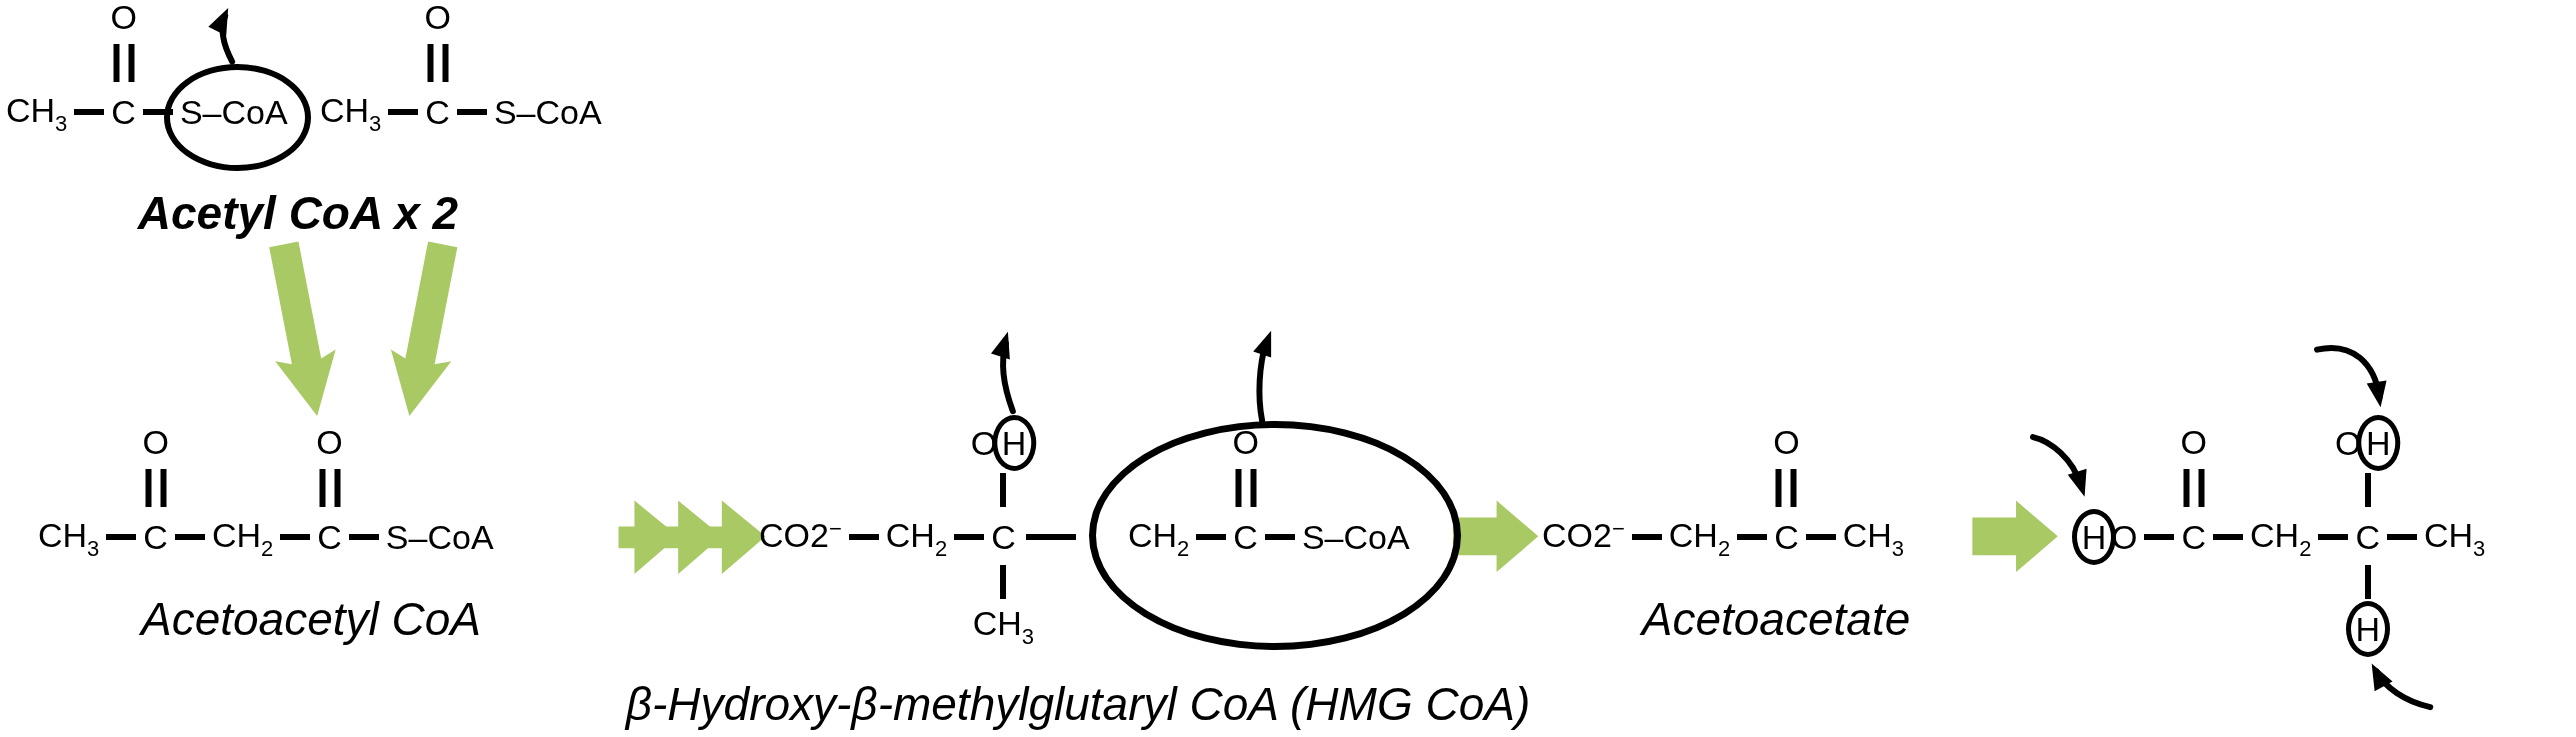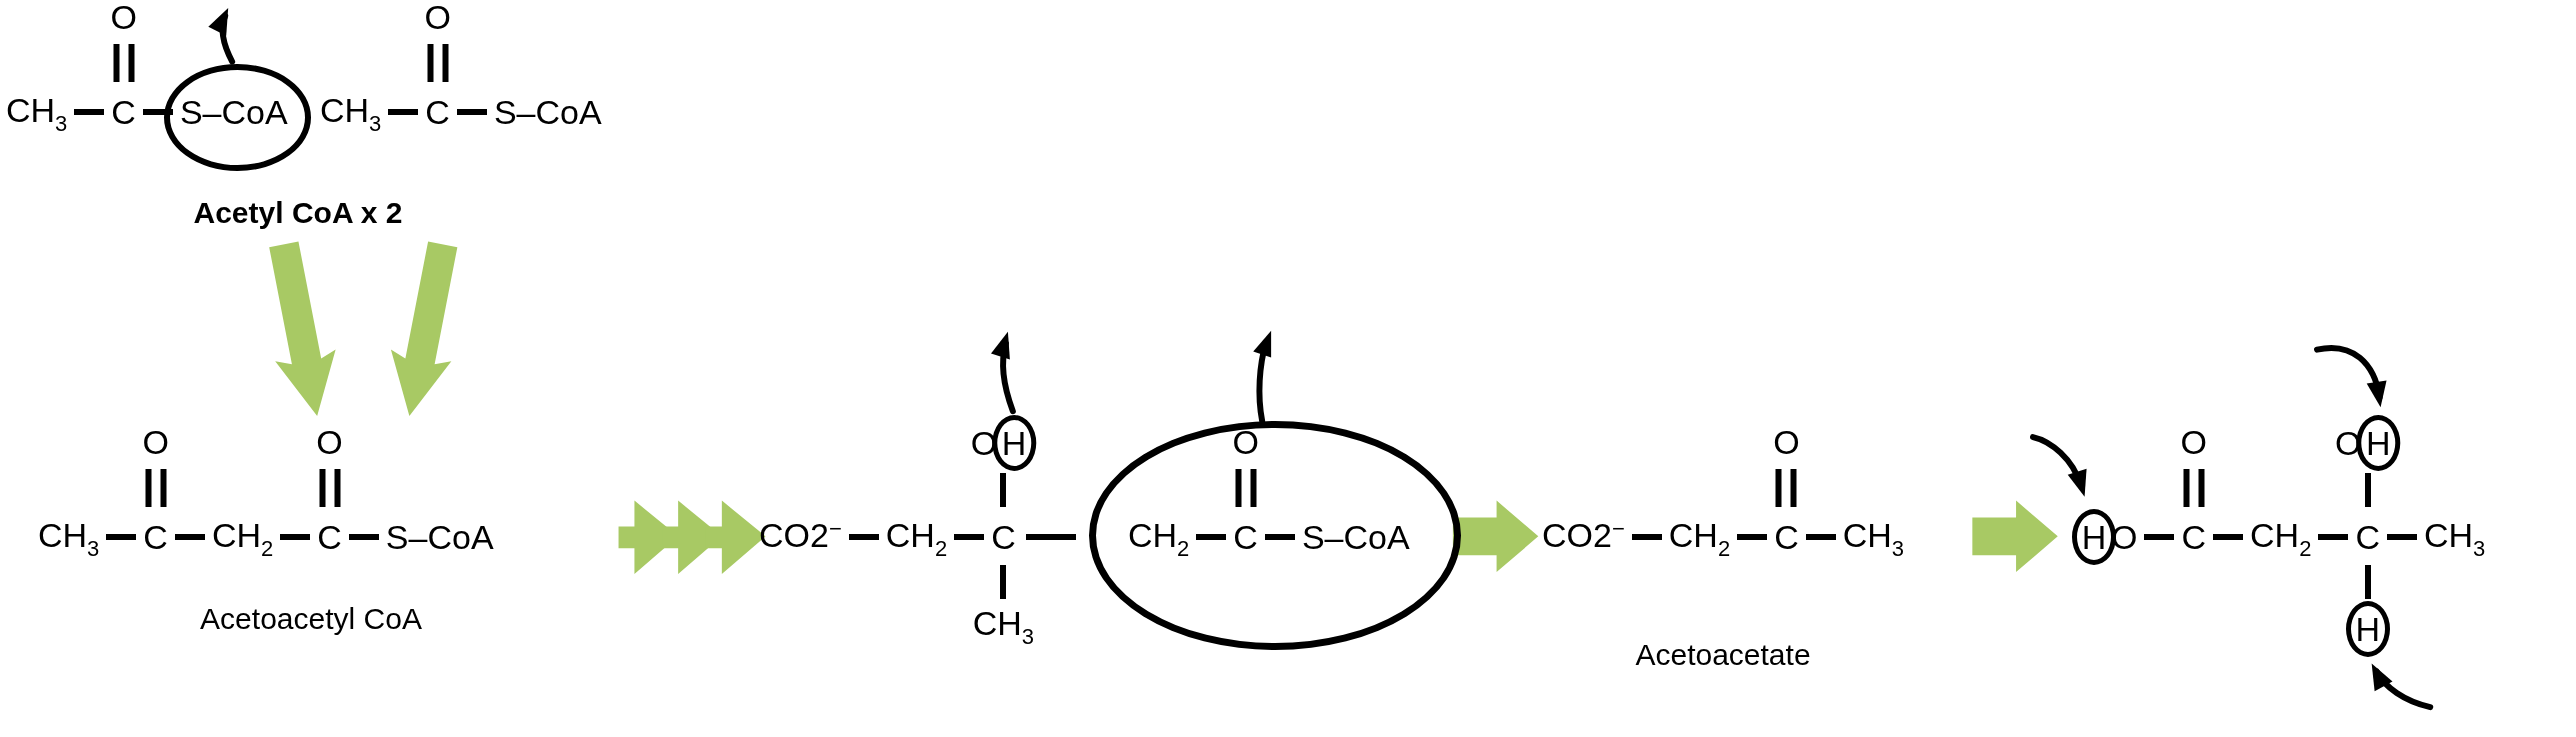--- a/index.html
+++ b/index.html
@@ -16,21 +16,21 @@
   .dbond i{display:block;width:6px;height:38px;background:#000;}
   .o-up{position:absolute;left:50%;transform:translateX(-50%);top:-95px;line-height:40px;}
   .oh-up{position:absolute;left:50%;transform:translateX(-50%);top:-103px;display:flex;align-items:center;height:58px;}
   .vbond-up{position:absolute;left:50%;margin-left:-3px;top:-44px;height:34px;width:6px;background:#000;}
   .vbond-down{position:absolute;left:50%;margin-left:-3px;top:100%;margin-top:8px;height:34px;width:6px;background:#000;}
   .ch3-down{position:absolute;left:50%;transform:translateX(-50%);top:calc(100% + 46px);line-height:40px;white-space:nowrap;}
   .h-down{position:absolute;left:50%;transform:translateX(-50%);top:calc(100% + 44px);}
   .circle-h{display:inline-flex;align-items:center;justify-content:center;width:34px;height:46px;
             border:5px solid #000;border-radius:50%;flex:none;font-size:34px;line-height:1;background:#fff;}
   .ellipse{position:absolute;border:6px solid #000;border-radius:50%;background:transparent;}
-  .mol-label{position:absolute;font-size:30px;white-space:nowrap;transform:translateX(-50%);line-height:40px;}
+  .mol-label{position:absolute;font-size:46px;white-space:nowrap;transform:translateX(-50%);line-height:40px;font-style:italic;}
   .bold{font-weight:bold;}
   .sbond-abs{position:absolute;height:6px;background:#000;}
   svg.overlay{position:absolute;left:0;top:0;pointer-events:none;}
 </style>
 </head>
 <body>
 
 <div class="canvas">
 
   <svg class="overlay" width="2576" height="737" viewBox="0 0 2592 742">
@@ -177,39 +177,40 @@
       <span class="dbond">
           <i></i>
           <i></i>
         </span>
       <span class="o-up">O</span>
     </span>
     <span class="bond"></span>
     <span class="atom">S–CoA</span>
   </div>
 
+  <div class="mol-label" style="left:1078px;top:684px;">β-Hydroxy-β-methylglutaryl CoA (HMG CoA)</div>
 
   <div class="chain" style="left:1542px;top:513px;">
     <span class="atom"><span>CO2</span><span class="sup">−</span></span>
     <span class="bond"></span>
     <span class="atom"><span>CH</span><span class="sub">2</span></span>
     <span class="bond"></span>
     <span class="cgroup">
       <span>C</span>
       <span class="dbond">
           <i></i>
           <i></i>
         </span>
       <span class="o-up">O</span>
     </span>
     <span class="bond"></span>
     <span class="atom"><span>CH</span><span class="sub">3</span></span>
   </div>
 
-  <div class="mol-label" style="left:1723px;top:599px;margin-top:36px;">Acetoacetate</div>
+  <div class="mol-label" style="left:1776px;top:599px;">Acetoacetate</div>
 
   <div class="chain" style="left:2072px;top:513px;">
     <span class="atom" style="display:inline-flex;align-items:center;">
       <span class="circle-h">H</span>
       <span style="margin-left:-5px;">O</span>
     </span>
     <span class="bond"></span>
     <span class="cgroup">
       <span>C</span>
       <span class="dbond">

